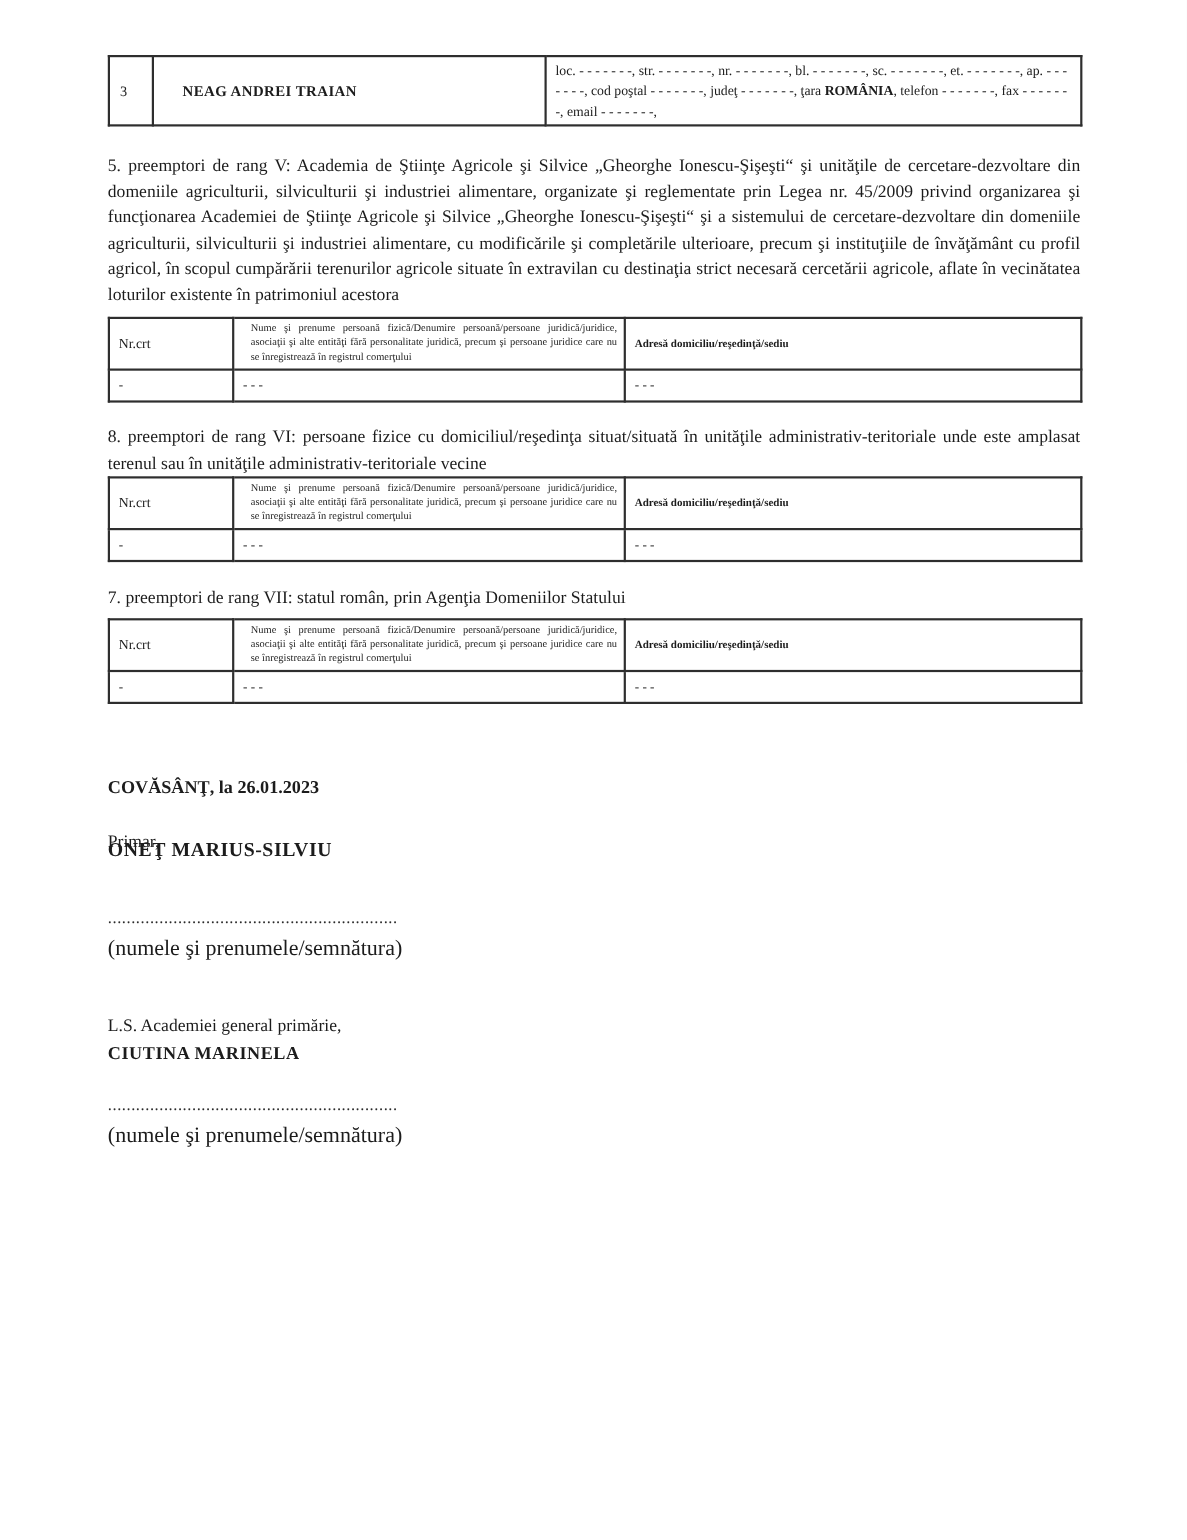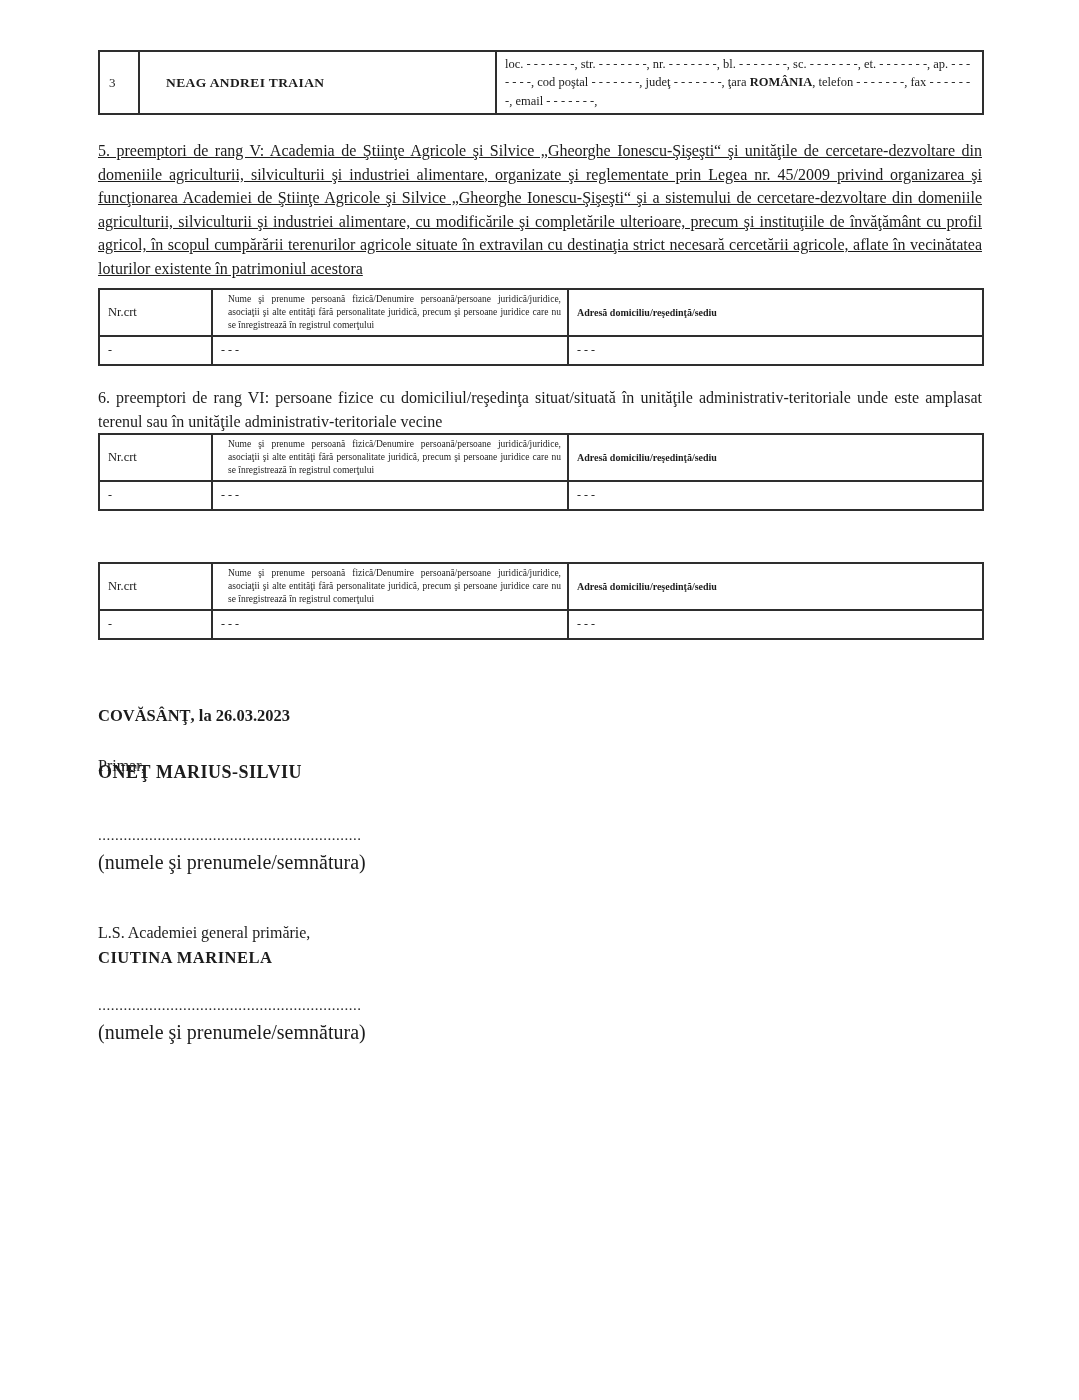--- a/index.html
+++ b/index.html
@@ -22,21 +22,21 @@
   .cell-rownum { font-size:13px; padding-left:9px; }
   .cell-name  { font-weight:bold; font-size:13.5px; padding-left:26px; letter-spacing:.4px; }
   .cell-addr  { font-size:12.5px; line-height:18.5px; padding:2px 8px 2px 8px; vertical-align:middle; }
 
   
   .par {
     position:absolute; left:98px; width:884px;
     font-size:16px; line-height:23.6px;
     text-align:justify;
   }
-  .par5 { top:139px;text-decoration:underline; }
+  .par5 { top:139px; }
   .par6 { top:386px; }
   .par7 { top:532px; width:884px; text-align:left; }
 
   
   .pre-table { position:absolute; left:98px; width:884px; }
   .pre-table .h-nr   { height:44px; font-size:12.5px; padding:3px 8px; vertical-align:middle; }
   .pre-table .h-name { height:44px; font-size:9.5px; line-height:13px; text-align:justify; padding:3px 6px 3px 15px; vertical-align:middle; }
   .pre-table .h-addr { height:44px; font-size:10px; padding:3px 8px; vertical-align:middle;font-weight:bold; }
   .pre-table .d      { height:29px; font-size:12px; padding:2px 8px; vertical-align:middle; }
   .t5 { top:288px; } .t6 { top:433px; } .t7 { top:562px; }
@@ -91,21 +91,21 @@
       <td class="h-addr">Adresă domiciliu/reşedinţă/sediu</td>
     </tr>
     <tr>
       <td class="d">-</td>
       <td class="d">- - -</td>
       <td class="d">- - -</td>
     </tr>
   </tbody>
     </table>
 
-  <p class="par par6">6. preemptori de rang VI: persoane fizice cu domiciliul/reşedinţa situat/situată în unităţile administrativ-teritoriale unde este amplasat terenul sau în unităţile administrativ-teritoriale vecine</p>
+  <p class="par par6">8. preemptori de rang VI: persoane fizice cu domiciliul/reşedinţa situat/situată în unităţile administrativ-teritoriale unde este amplasat terenul sau în unităţile administrativ-teritoriale vecine</p>
 
   <table class="pre-table t6">
     <colgroup>
         <col style="width:113px">
         <col style="width:356px">
         <col style="width:415px">
       </colgroup>
     <tbody>
         <tr>
       <td class="h-nr">Nr.crt</td>
@@ -113,20 +113,21 @@
       <td class="h-addr">Adresă domiciliu/reşedinţă/sediu</td>
     </tr>
     <tr>
       <td class="d">-</td>
       <td class="d">- - -</td>
       <td class="d">- - -</td>
     </tr>
   </tbody>
     </table>
 
+  <p class="par par7">7. preemptori de rang VII: statul român, prin Agenţia Domeniilor Statului</p>
 
   <table class="pre-table t7">
     <colgroup>
         <col style="width:113px">
         <col style="width:356px">
         <col style="width:415px">
       </colgroup>
     <tbody>
         <tr>
       <td class="h-nr">Nr.crt</td>
@@ -134,21 +135,21 @@
       <td class="h-addr">Adresă domiciliu/reşedinţă/sediu</td>
     </tr>
     <tr>
       <td class="d">-</td>
       <td class="d">- - -</td>
       <td class="d">- - -</td>
     </tr>
   </tbody>
     </table>
 
-  <div class="sig bold s-place">COVĂSÂNŢ, la 26.03.2023</div>
+  <div class="sig bold s-place">COVĂSÂNŢ, la 26.01.2023</div>
   <div class="sig s-primlbl">Primar,</div>
   <div class="sig bold s-primname">ONEŢ MARIUS-SILVIU</div>
   <div class="sig dots s-dots1">..............................................................</div>
   <div class="sig hint s-hint1">(numele şi prenumele/semnătura)</div>
   <div class="sig s-seclbl">L.S. Academiei general primărie,</div>
   <div class="sig bold s-secname">CIUTINA MARINELA</div>
   <div class="sig dots s-dots2">..............................................................</div>
   <div class="sig hint s-hint2">(numele şi prenumele/semnătura)</div>
 
 </div>

